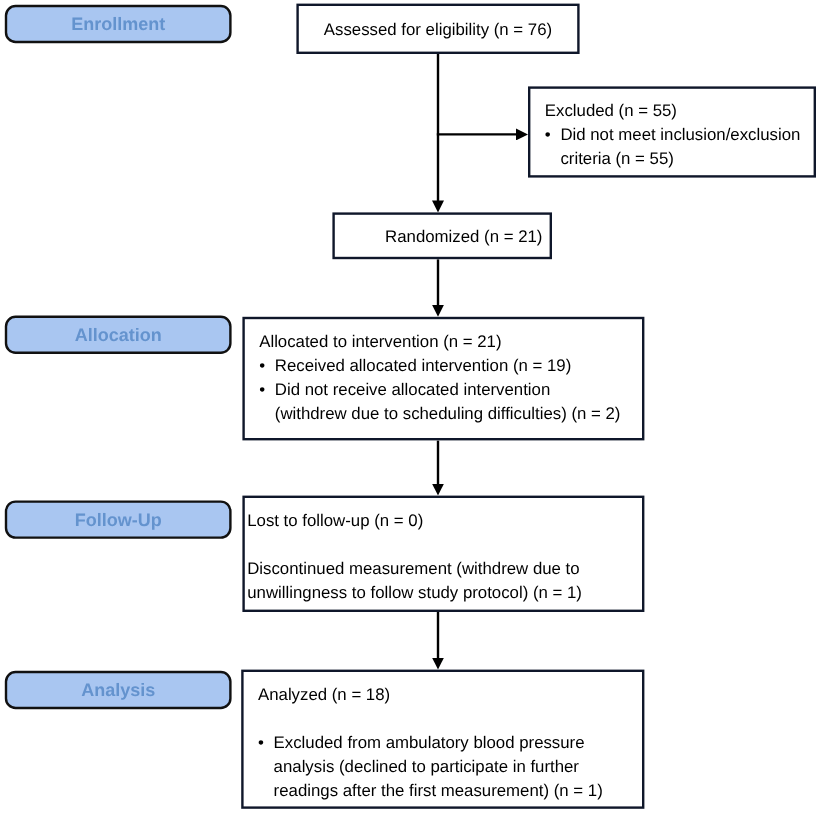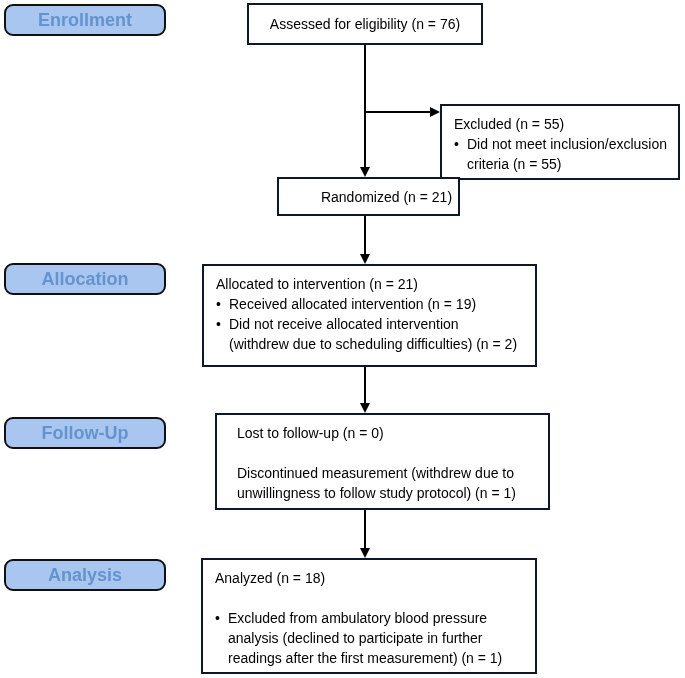--- a/index.html
+++ b/index.html
@@ -17,30 +17,30 @@
     left: 0; top: 0;
     width: 685px; height: 678px;
     pointer-events: none;
   }
   .arrows line { stroke: #000; stroke-width: 2; }
   .arrows marker path { fill: #000; }
 
   .stage {
     position: absolute;
     left: 4px;
-    width: 162px;
+    width: 189px;
     height: 32px;
     box-sizing: border-box;
     background: #A9C6F1;
     border: 2px solid #111;
     border-radius: 9px;
     display: flex;
     align-items: center;
     justify-content: center;
-    font-size: 18px;
+    font-size: 15px;
     font-weight: bold;
     color: #6493CE;
   }
   .stage-enrollment { top: 4px; }
   .stage-allocation { top: 263px; }
   .stage-followup  { top: 417px; }
   .stage-analysis  { top: 559px; }
 
   .flowbox {
     position: absolute;
@@ -50,24 +50,24 @@
     font-size: 14px;
     line-height: 20px;
   }
   .centerbox {
     display: flex;
     align-items: center;
     justify-content: center;
     text-align: center;
   }
   .box-assessed   { left: 247px; top: 3px;   width: 236px; height: 42px; }
-  .box-excluded   { left: 440px; top: 72px;  width: 240px; height: 76px; padding: 8px 2px 4px 12px; margin-top: 32px; }
+  .box-excluded   { left: 440px; top: 72px;  width: 240px; height: 76px; padding: 8px 2px 4px 12px; }
   .box-randomized { left: 277px; top: 177px; width: 183px; height: 39px; padding-left: 36px; }
   .box-allocated  { left: 202px; top: 264px; width: 335px; height: 103px; padding: 8px 20px 4px 12px; }
-  .box-followup   { left: 202px; top: 413px; width: 335px; height: 97px;  padding: 8px 2px 4px 20px; margin-left: 13px; }
+  .box-followup   { left: 202px; top: 413px; width: 335px; height: 97px;  padding: 8px 2px 4px 2px; }
   .box-analyzed   { left: 201px; top: 558px; width: 336px; height: 116px; padding: 8px 2px 20px 12px; }
 
   .tline { white-space: nowrap; }
   .bullet-row { display: flex; }
   .bullet-row .dot { width: 13px; flex: none; }
   .linegap { height: 20px; }
 </style>
 </head>
 <body>
 

